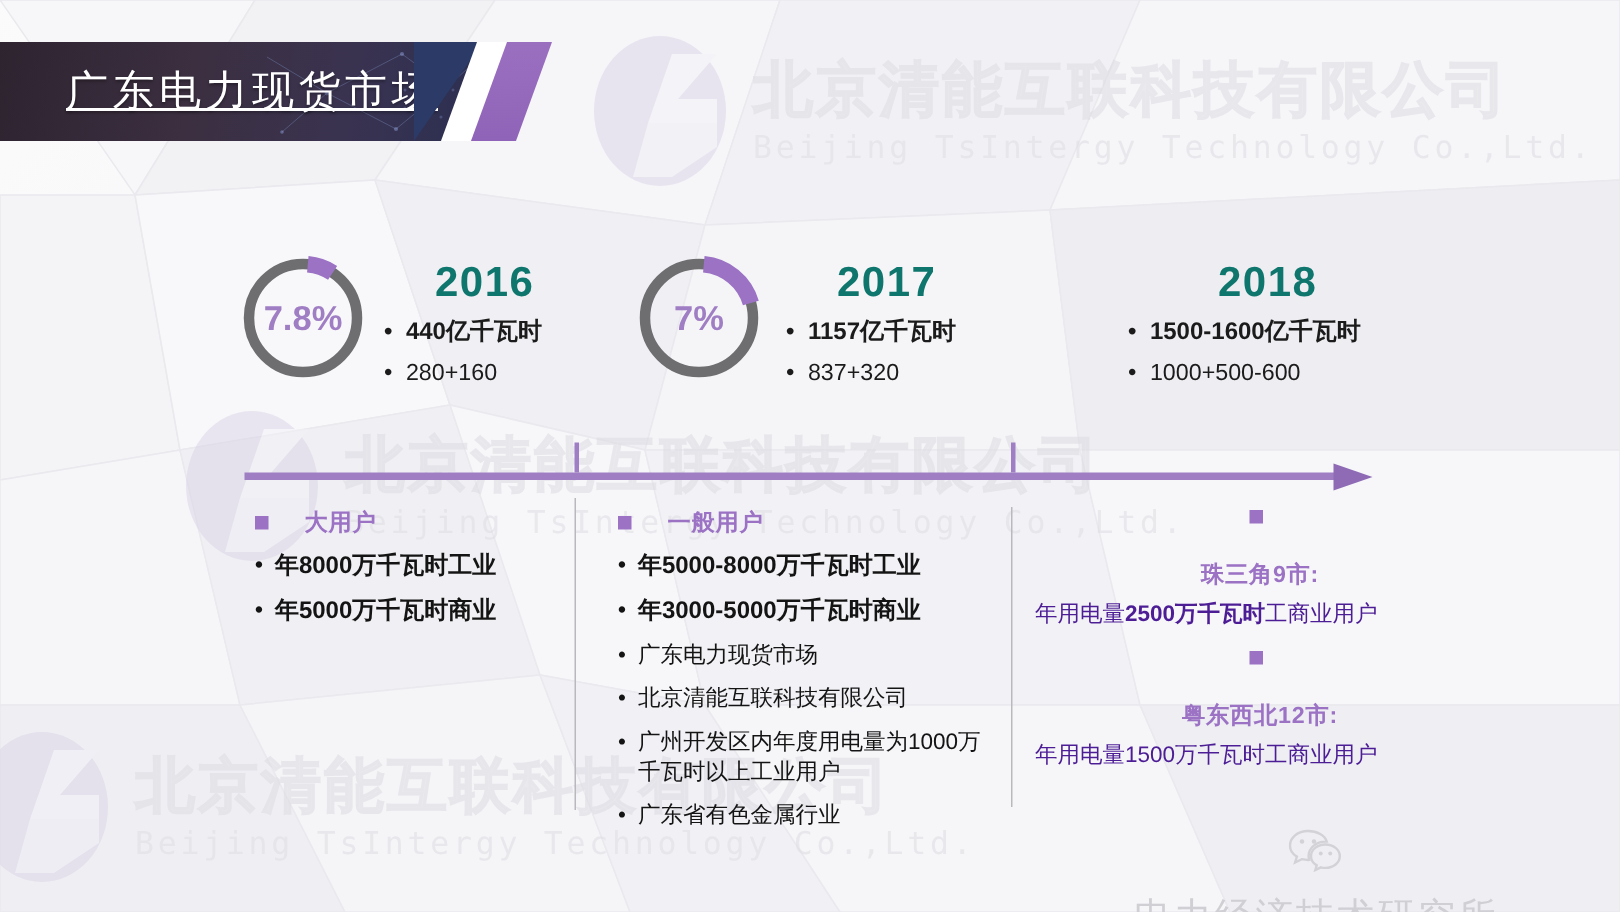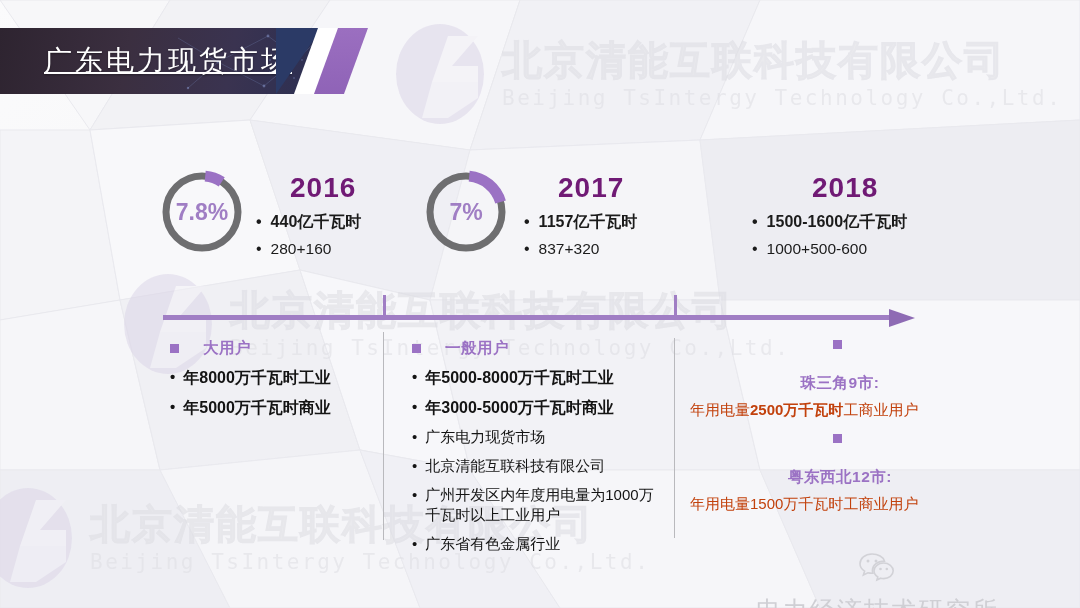--- a/index.html
+++ b/index.html
@@ -47,21 +47,21 @@
   
   .donut{position:absolute;width:88px;height:88px;}
   .donut svg{display:block;}
   .donut .val{position:absolute;inset:0;display:flex;align-items:center;justify-content:center;
     font-size:23px;font-weight:700;color:#a07ec4;letter-spacing:0px;}
   .d1{left:158px;top:168px;}
   .d2{left:422px;top:168px;}
 
   
   .yeargrp{position:absolute;}
-  .yeargrp .yr{font-size:28px;font-weight:700;color:#701a75;letter-spacing:1px;
+  .yeargrp .yr{font-size:28px;font-weight:700;color:#0f766e;letter-spacing:1px;
     text-align:center;margin:0 0 6px 0;}
   .yeargrp ul{list-style:none;margin:0;padding:0;}
   .yeargrp li{display:flex;align-items:baseline;gap:9px;margin:0 0 5px 0;
     font-size:15.5px;color:#1b1b1b;line-height:1.45;}
   .yeargrp li .dot{font-size:16px;line-height:1;color:#1b1b1b;}
   .yeargrp li.b{font-weight:700;font-size:16px;}
   .y2016{left:256px;top:172px;width:160px;}
   .y2017{left:524px;top:172px;width:170px;}
   .y2018{left:712px;top:172px;width:230px;margin-left:40px;}
   .y2016 .yr,.y2017 .yr{text-align:left;padding-left:34px;}
@@ -88,21 +88,21 @@
   .col .hd-txt{font-size:15.5px;font-weight:700;color:#9b72c4;letter-spacing:.5px;}
   .col ul{list-style:none;margin:0;padding:0;}
   .col li{display:flex;align-items:flex-start;gap:8px;margin:0 0 8px 0;
     font-size:15px;color:#141414;line-height:1.38;}
   .col li .dot{font-size:15px;line-height:1.3;}
   .col li.b{font-weight:700;font-size:16px;}
   .colA{left:170px;top:338px;width:200px;}
   .colB{left:412px;top:338px;width:252px;}
   .colC{left:690px;top:340px;width:300px;}
   .colC .blk{margin-bottom:14px;}
-  .colC .body{font-size:15px;color:#c2410c;line-height:1.4;margin-top:5px;}
+  .colC .body{font-size:15px;color:#4c1d95;line-height:1.4;margin-top:5px;}
   .colC .body b{font-weight:700;}
   .colC .hd{margin-bottom:0;flex-direction:column;}
   .colC .hd .sq{margin-right:6px;}
 
   
   .footlogo{position:absolute;left:14px;top:548px;display:flex;align-items:center;gap:9px;}
   .footlogo .mark{width:44px;height:44px;flex:0 0 auto;}
   .footlogo .ft{display:flex;flex-direction:column;line-height:1;}
   .footlogo .ft-cn{font-size:17px;font-weight:700;color:#6b6b72;letter-spacing:2px;}
   .footlogo .ft-en{font-size:8px;color:#9a9aa1;letter-spacing:1.2px;margin-top:4px;

